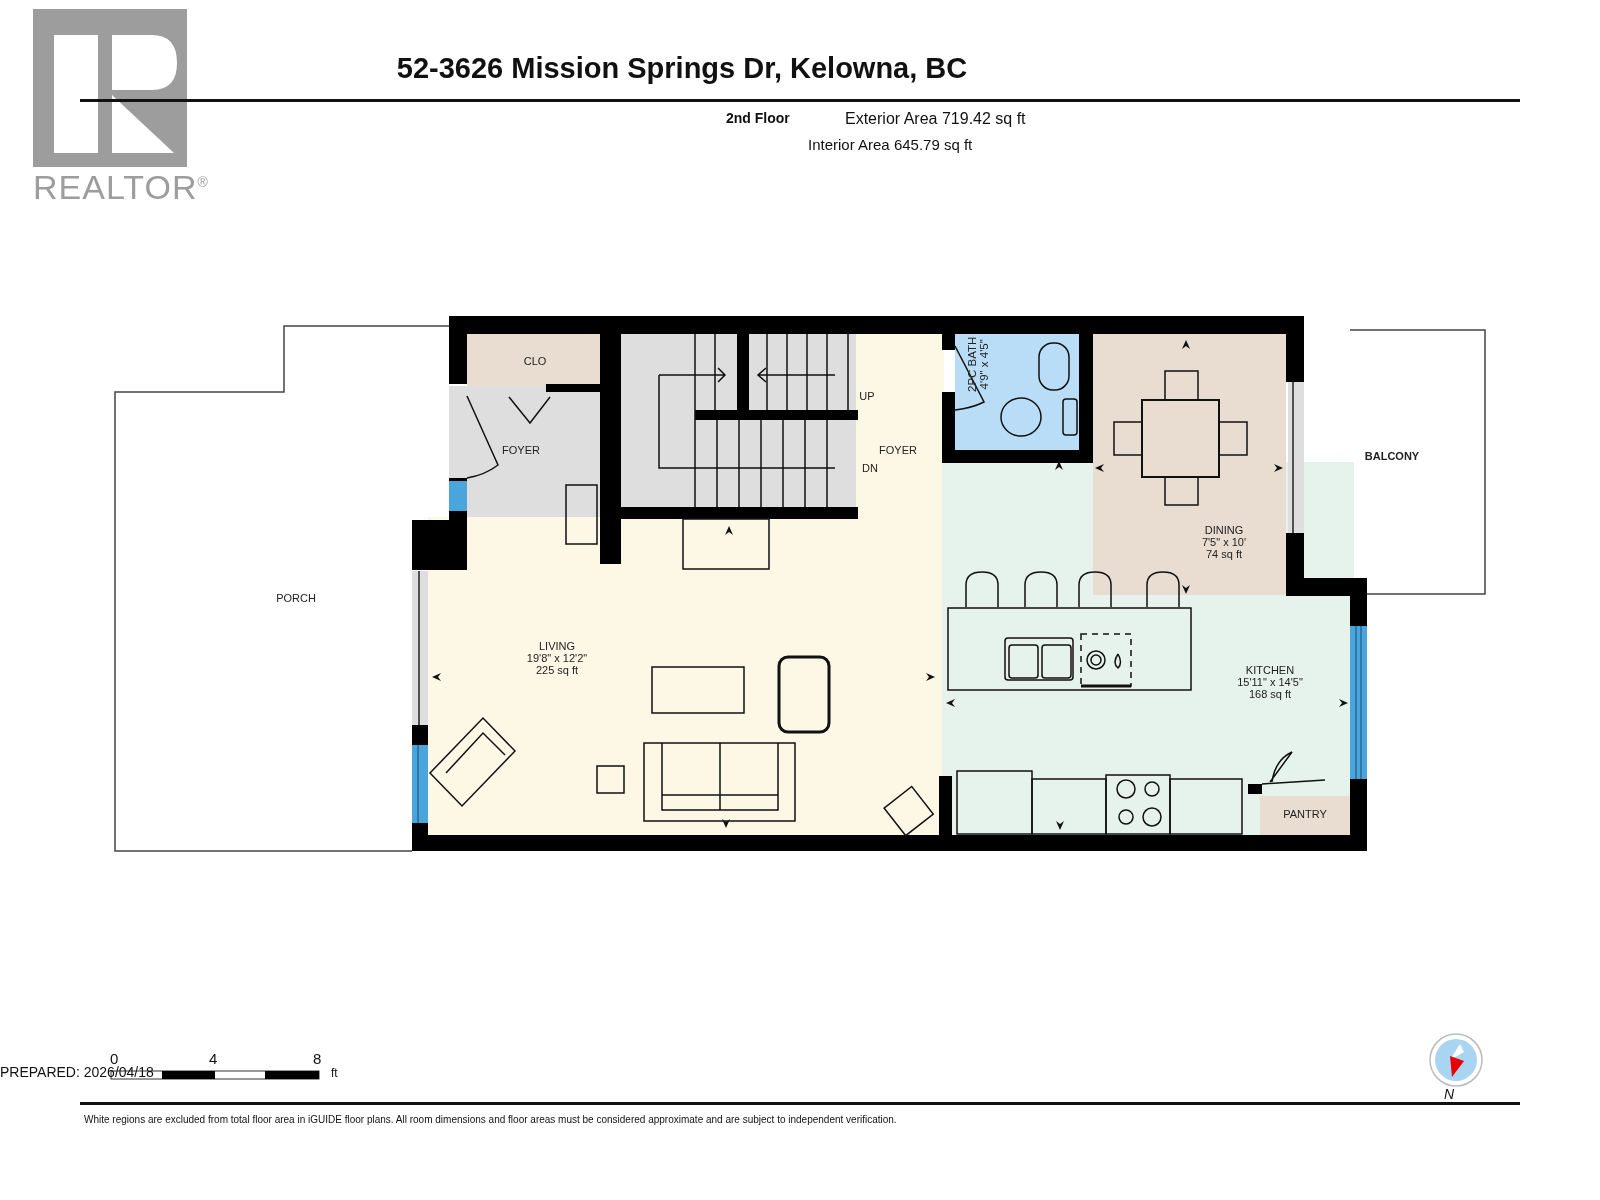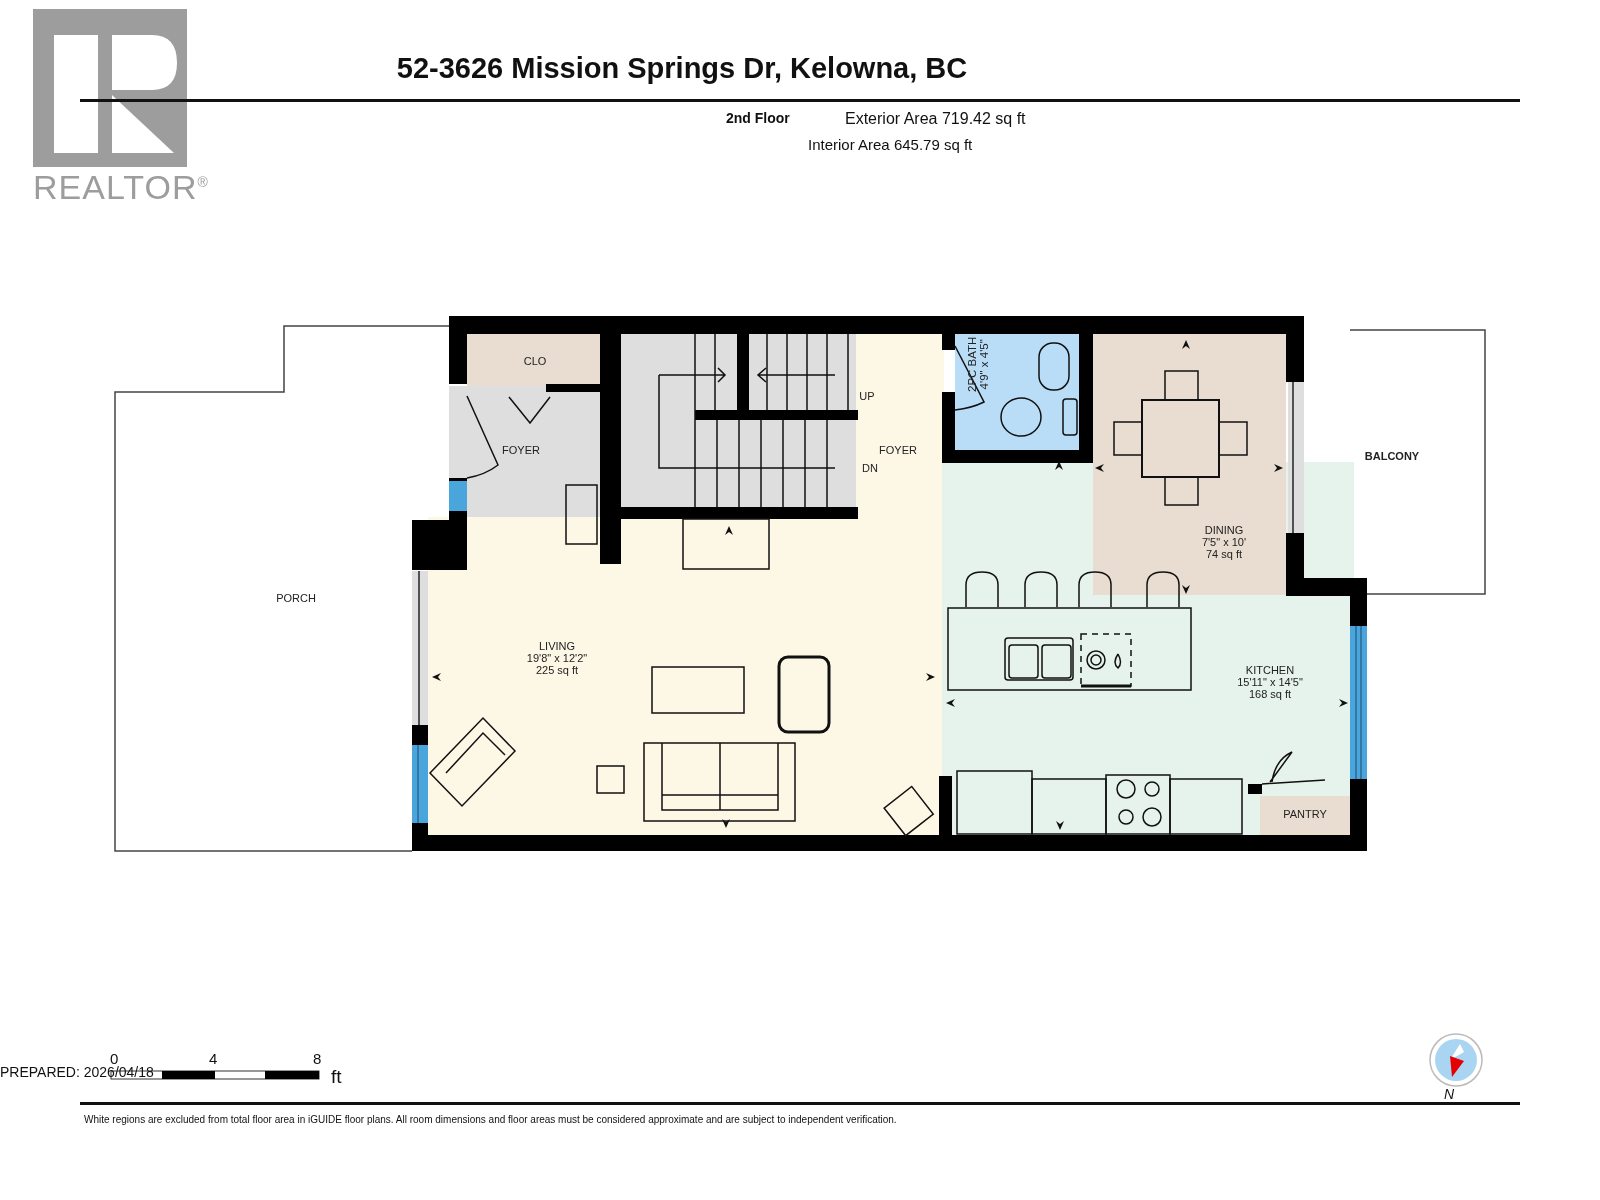--- a/index.html
+++ b/index.html
@@ -12,21 +12,21 @@
   #rule-top{left:80px;width:1440px;top:99px;}
   #rule-bottom{left:80px;width:1440px;top:1102px;}
   #floor-label{left:726px;top:110px;font-weight:bold;font-size:14px;}
   #ext-area{left:845px;top:110px;font-size:16px;}
   #int-area{left:808px;top:136px;font-size:15px;}
   #plan{left:0;top:0;width:1600px;height:1200px;}
   .rlabel{position:absolute;font-size:11px;text-align:center;line-height:12px;color:#222;white-space:nowrap;transform:translateX(-50%);}
   #scale-zero{left:110px;top:1050px;font-size:15px;}
   #scale-four{left:209px;top:1050px;font-size:15px;}
   #scale-eight{left:313px;top:1050px;font-size:15px;}
-  #scale-unit{left:331px;top:1066px;font-size:19px;}
+  #scale-unit{left:331px;top:1066px;font-size:12px;}
   #prepared{left:0;width:1600px;top:1064px;text-align:left;font-size:14px;}
   #north{left:1444px;top:1086px;font-size:14px;font-style:italic;}
   #disclaimer{left:84px;top:1114px;font-size:10px;}
 </style>
 </head>
 <body>
 
 <div id="logo" class="abs">
   <svg width="205" height="200" viewBox="0 0 205 200">
     <rect x="1" y="1" width="154" height="158" fill="#9d9d9d"></rect>

